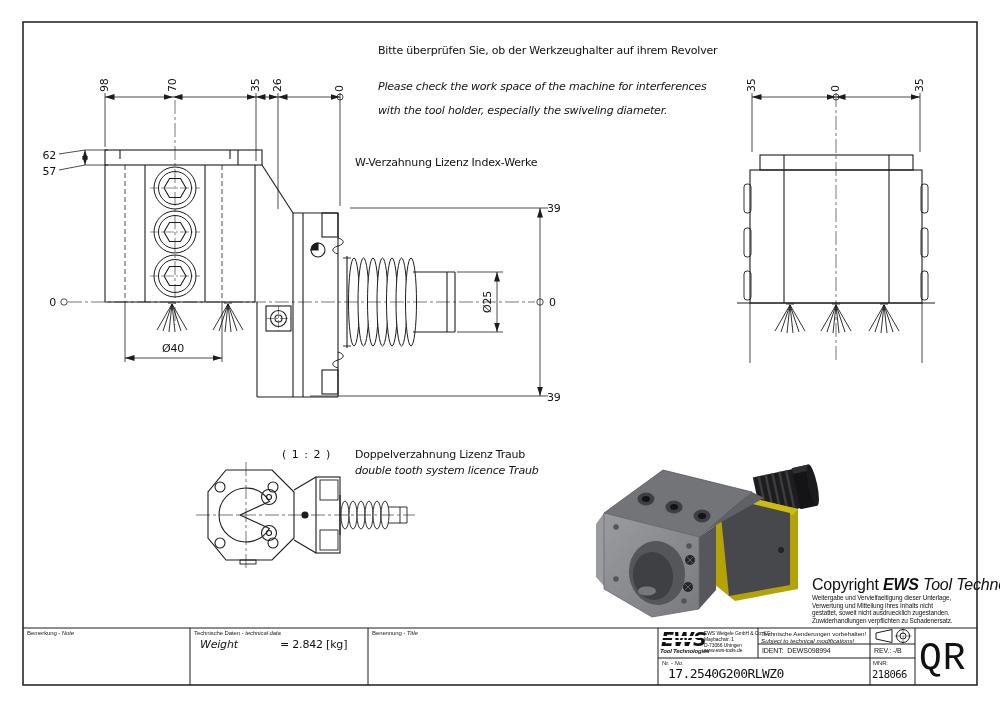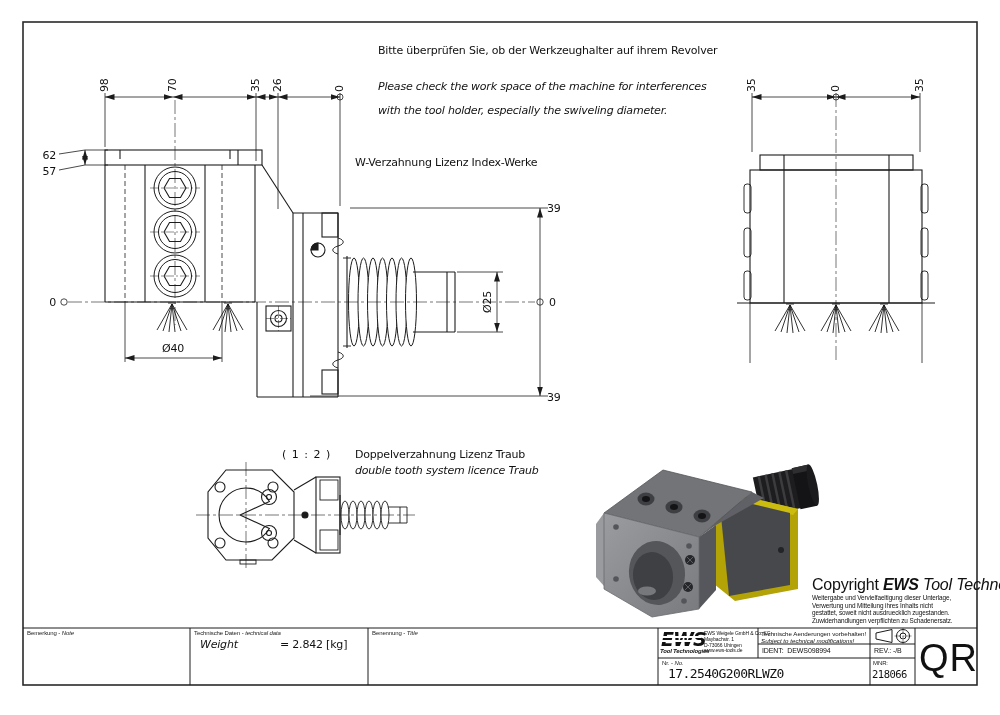--- a/index.html
+++ b/index.html
@@ -11,21 +11,21 @@
   .it{font-style:italic}
   .b{font-weight:bold}
   .lbl{font-size:6px;color:#222;letter-spacing:-0.1px}
   .small7{font-size:7px;letter-spacing:-0.1px}
   .tiny{font-size:5px;line-height:5.8px;letter-spacing:-0.1px}
   .cpyhead{font-size:16px;letter-spacing:-0.2px}
   .cpyline{font-size:6.4px;line-height:7.7px;letter-spacing:-0.1px}
   .titlebig{font-size:14.5px;letter-spacing:-0.3px;font-family:"DejaVu Sans",sans-serif}
   .partnum{font-family:"DejaVu Sans Mono",monospace;font-size:13px;letter-spacing:-0.6px}
   .mnrnum{font-family:"DejaVu Sans Mono",monospace;font-size:10.5px;letter-spacing:-0.5px}
-  .qrtxt{font-size:38px;letter-spacing:1px;font-family:Liberation Sans, sans-serif}
+  .qrtxt{font-size:38px;letter-spacing:1px;font-family:Liberation Mono, monospace}
   .logoews{font-size:19px;font-weight:900;font-style:italic;letter-spacing:-1px;font-family:"DejaVu Sans",sans-serif}
   .logosub{font-size:6px;font-weight:bold;font-style:italic;letter-spacing:-0.2px}
   .stripe{position:absolute;left:0;width:40px;height:1.6px;background:#fff}
 </style>
 </head>
 <body>
 
 <div id="page">
 
 <svg id="draw" width="1000" height="715" viewBox="0 0 1000 715">

